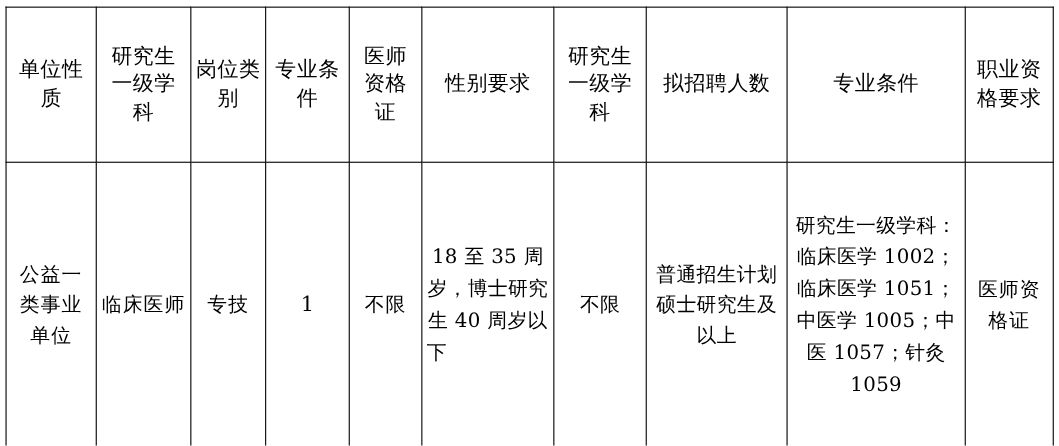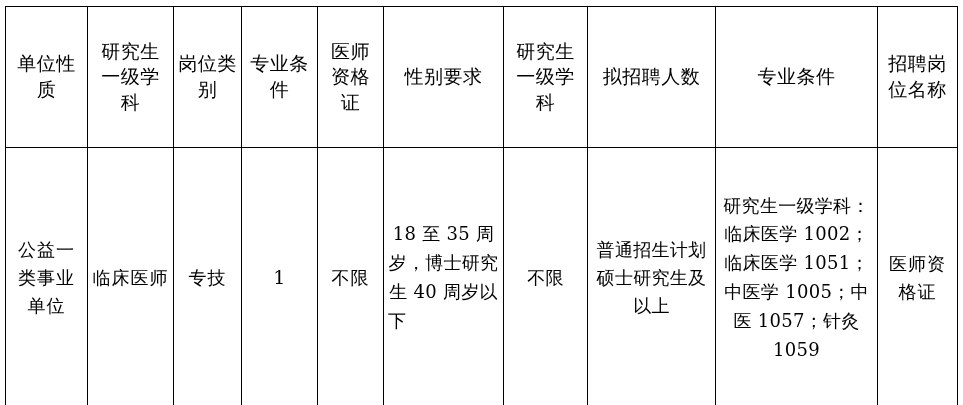--- a/index.html
+++ b/index.html
@@ -100,21 +100,21 @@
       <tr>
         <th>单位性质</th>
         <th>研究生一级学科</th>
         <th>岗位类别</th>
         <th>专业条件</th>
         <th>医师资格证</th>
         <th>性别要求</th>
         <th>研究生一级学科</th>
         <th>拟招聘人数</th>
         <th>专业条件</th>
-        <th>招聘岗位名称</th>
+        <th>职业资格要求</th>
       </tr>
     </thead>
     <tbody>
       <tr>
         <td class="cell-narrow-2">公益一类事业单位</td>
         <td class="cell-narrow-2">临床医师</td>
         <td class="cell-narrow-2">专技</td>
         <td class="cell-number">1</td>
         <td class="cell-narrow-2">不限</td>
         <td class="cell-age">18 至 35 周岁，博士研究生 40 周岁以下</td>

